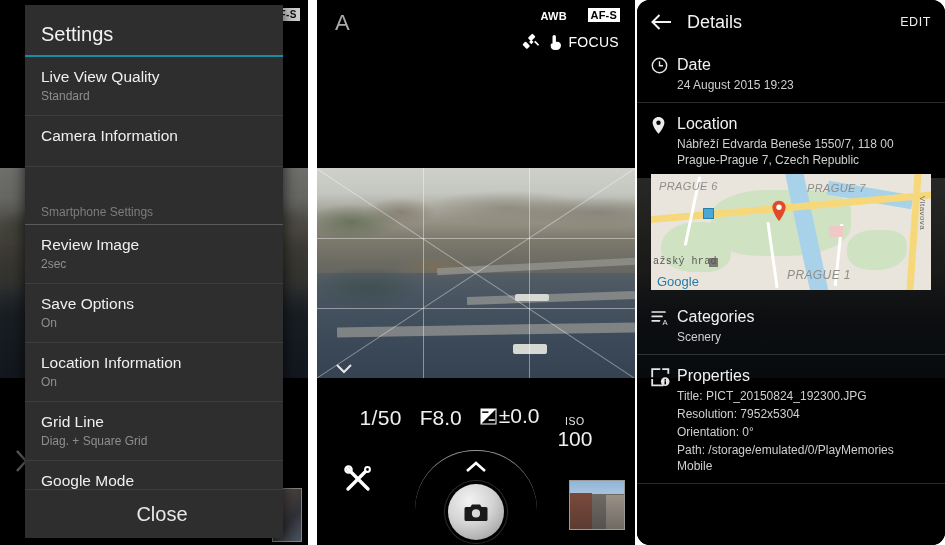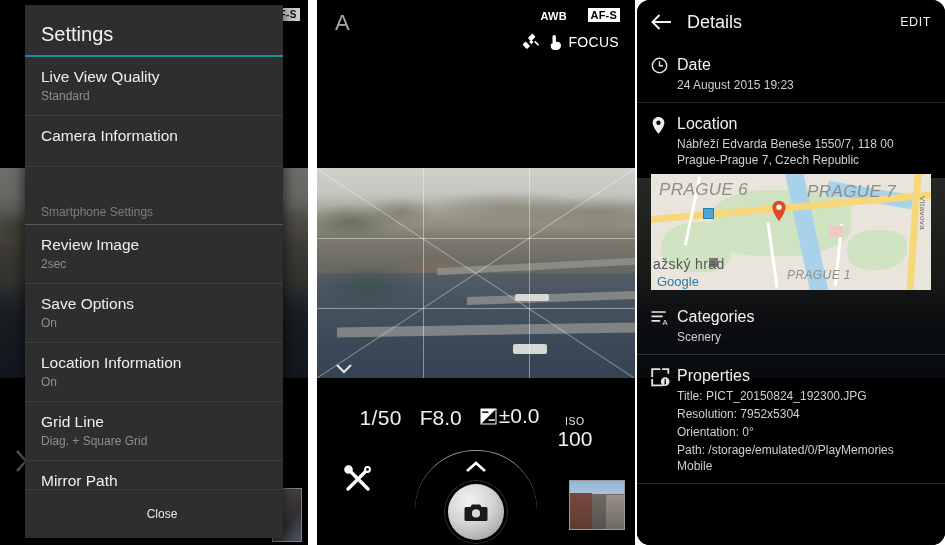--- a/index.html
+++ b/index.html
@@ -120,21 +120,21 @@
     color: #7d7d7d;
     font-size: 12px;
     padding: 0 16px 5px 16px;
     border-bottom: 1px solid #5a5a5a;
   }
   .settings-footer {
     border-top: 1px solid #3d3d3d;
     height: 48px;
     display: flex; align-items: center; justify-content: center;
     color: #e8e8e8;
-    font-size: 12px;
+    font-size: 20px;
     flex: 0 0 auto;
     padding-left: 16px;
   }
 
   
   .cam-top {
     position: absolute; left: 0; top: 0;
     width: 318px; height: 168px;
     background: #000;
   }
@@ -346,29 +346,29 @@
   }
   .map-road-thin1, .map-road-thin2, .map-road-thin3 {
     position: absolute; background: #ffffff;
   }
   .map-road-thin1 { left: 40px; top: 2px; width: 3px; height: 70px; transform: rotate(12deg); }
   .map-road-thin2 { left: 120px; top: 48px; width: 3px; height: 66px; transform: rotate(-8deg); }
   .map-road-thin3 { left: 186px; top: 50px; width: 3px; height: 62px; transform: rotate(6deg); }
   .map-label {
     position: absolute;
     color: #8d8d8a;
-    font-size: 17px;
+    font-size: 11px;
     font-style: italic;
     letter-spacing: .4px;
     white-space: nowrap;
   }
   .ml-p6 { left: 8px;  top: 6px; }
   .ml-p7 { left: 156px; top: 8px; }
   .ml-p1 { left: 136px; top: 94px; font-size: 12px; }
-  .ml-hrad { left: 2px; top: 82px; font-size: 14px; font-style: normal; color: #555; }
+  .ml-hrad { left: 2px; top: 82px; font-size: 10px; font-style: normal; color: #555; font-family: Liberation Mono, monospace; }
   .ml-vlt {
     right: 4px; top: 56px; font-size: 8px; font-style: normal;
     color: #6a6a66; transform: rotate(90deg); transform-origin: right top;
   }
   .map-pin {
     position: absolute; left: 120px; top: 26px;
     width: 16px; height: 22px;
   }
   .map-poi {
     position: absolute; left: 52px; top: 34px;
@@ -437,21 +437,21 @@
           <div class="s-row-label">Location Information</div>
           <div class="s-row-value">On</div>
         </div>
 
         <div class="s-row">
           <div class="s-row-label">Grid Line</div>
           <div class="s-row-value">Diag. + Square Grid</div>
         </div>
 
         <div class="s-row">
-          <div class="s-row-label">Mirror Path</div>
+          <div class="s-row-label">Google Mode</div>
           <div class="s-row-value">Off</div>
         </div>
       </div>
 
       <div class="settings-footer">Close</div>
     </div>
   </div>
 
   <div class="panel" id="panel-mid">
 

